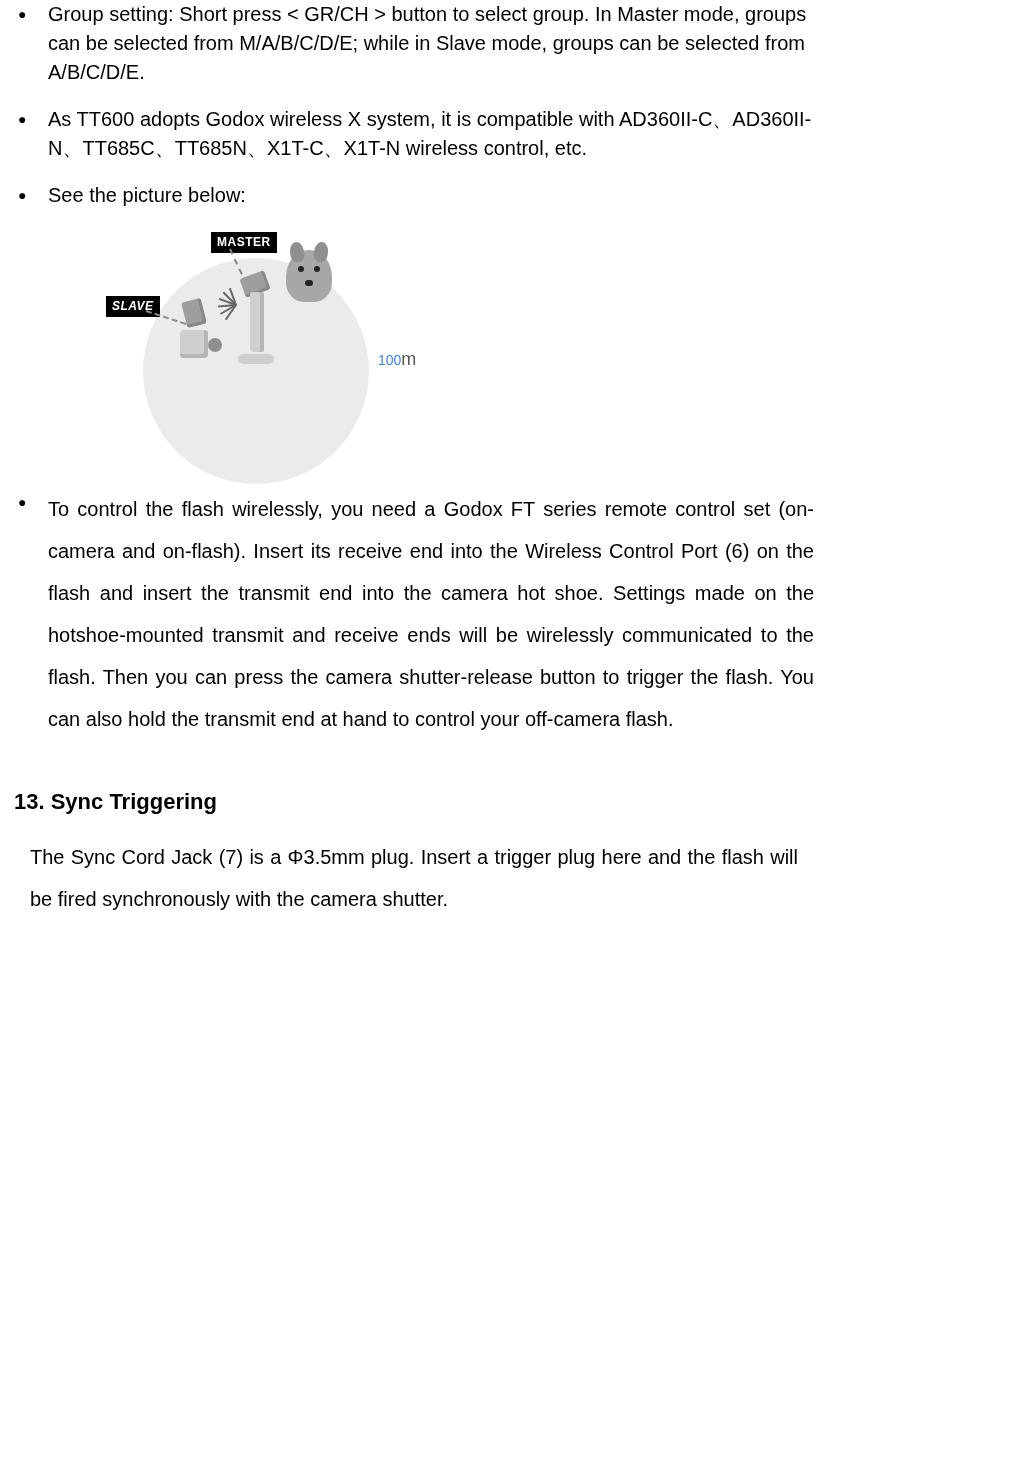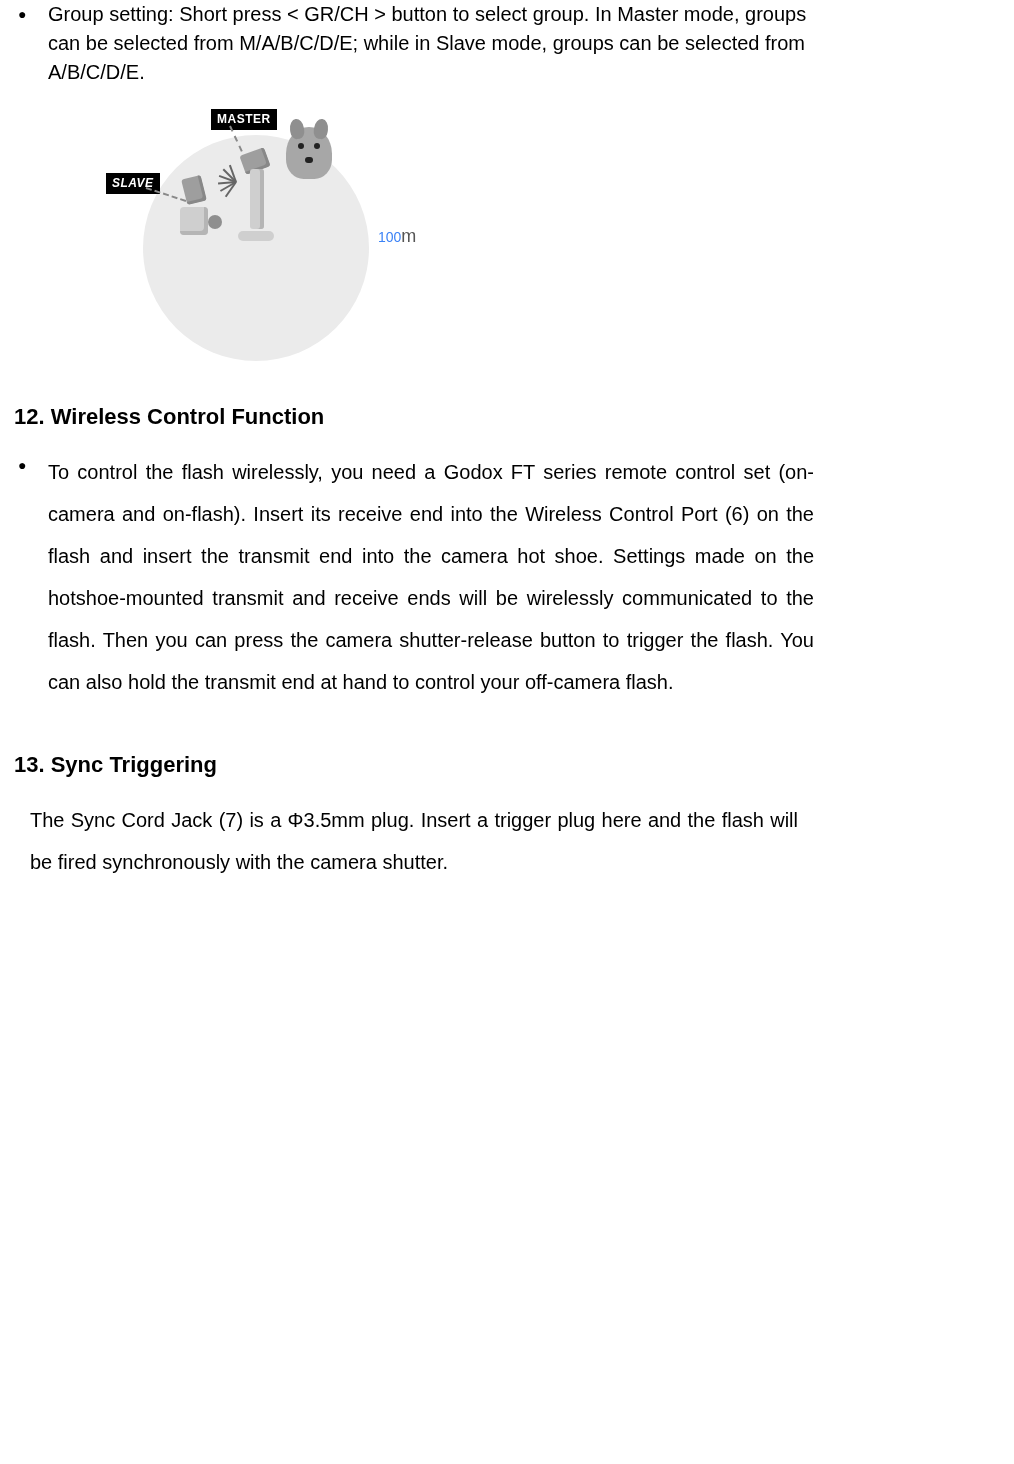--- a/index.html
+++ b/index.html
@@ -213,20 +213,22 @@
   .burst span:nth-child(4){ transform: rotate(225deg); }
   .burst span:nth-child(5){ transform: rotate(125deg); }
   .burst span:nth-child(6){ transform: rotate(250deg); }
 </style>
 </head>
 <body>
 <div class="page">
 
 <ul class="bullets">
   <li>Group setting: Short press &lt; GR/CH &gt; button to select group. In Master mode, groups can be selected from M/A/B/C/D/E; while in Slave mode, groups can be selected from A/B/C/D/E.</li>
+  <li>As TT600 adopts Godox wireless X system, it is compatible with AD360II-C、AD360II-N、TT685C、TT685N、X1T-C、X1T-N wireless control, etc.</li>
+  <li>See the picture below:</li>
 </ul>
 
 <div class="diagram">
   <div class="range-circle"></div>
 
   <div class="label label-master">MASTER</div>
   <div class="dash dash-master"></div>
 
   <div class="label label-slave">SLAVE</div>
   <div class="dash dash-slave"></div>
@@ -256,21 +258,20 @@
     <div class="head"></div>
         <div class="body"></div>
         <div class="lens"></div>
   </div>
 
   <div class="dist">
     <span class="num">100</span><span>m</span>
   </div>
 </div>
 
-<h2 class="section">12. Wireless Control Function</h2>
 
 <ul class="bullets loose">
   <li>To control the flash wirelessly, you need a Godox FT series remote control set (on-camera and on-flash). Insert its receive end into the Wireless Control Port (6) on the flash and insert the transmit end into the camera hot shoe. Settings made on the hotshoe-mounted transmit and receive ends will be wirelessly communicated to the flash. Then you can press the camera shutter-release button to trigger the flash. You can also hold the transmit end at hand to control your off-camera flash.</li>
 </ul>
 
 <h2 class="section" style="margin-top:46px;">13. Sync Triggering</h2>
 <p class="body-text">The Sync Cord Jack (7) is a Φ3.5mm plug. Insert a trigger plug here and the flash will be fired synchronously with the camera shutter.</p>
 
 </div>
 

